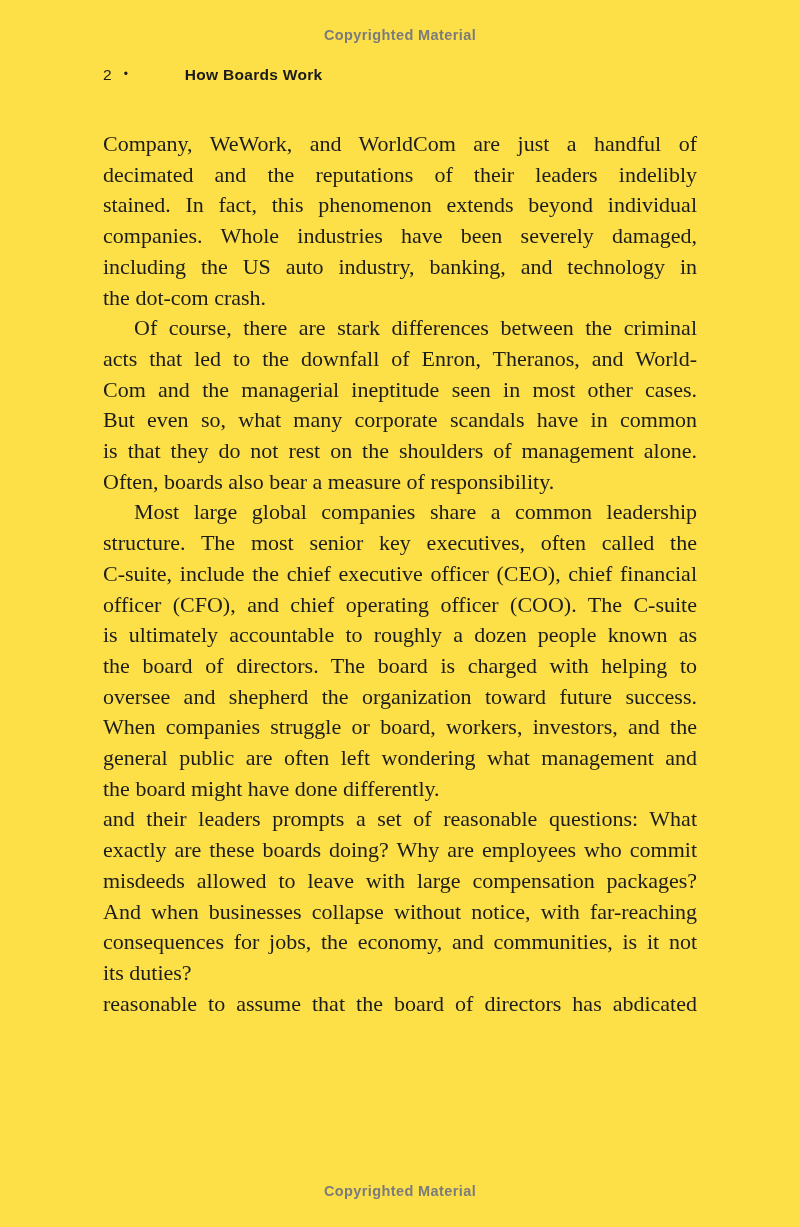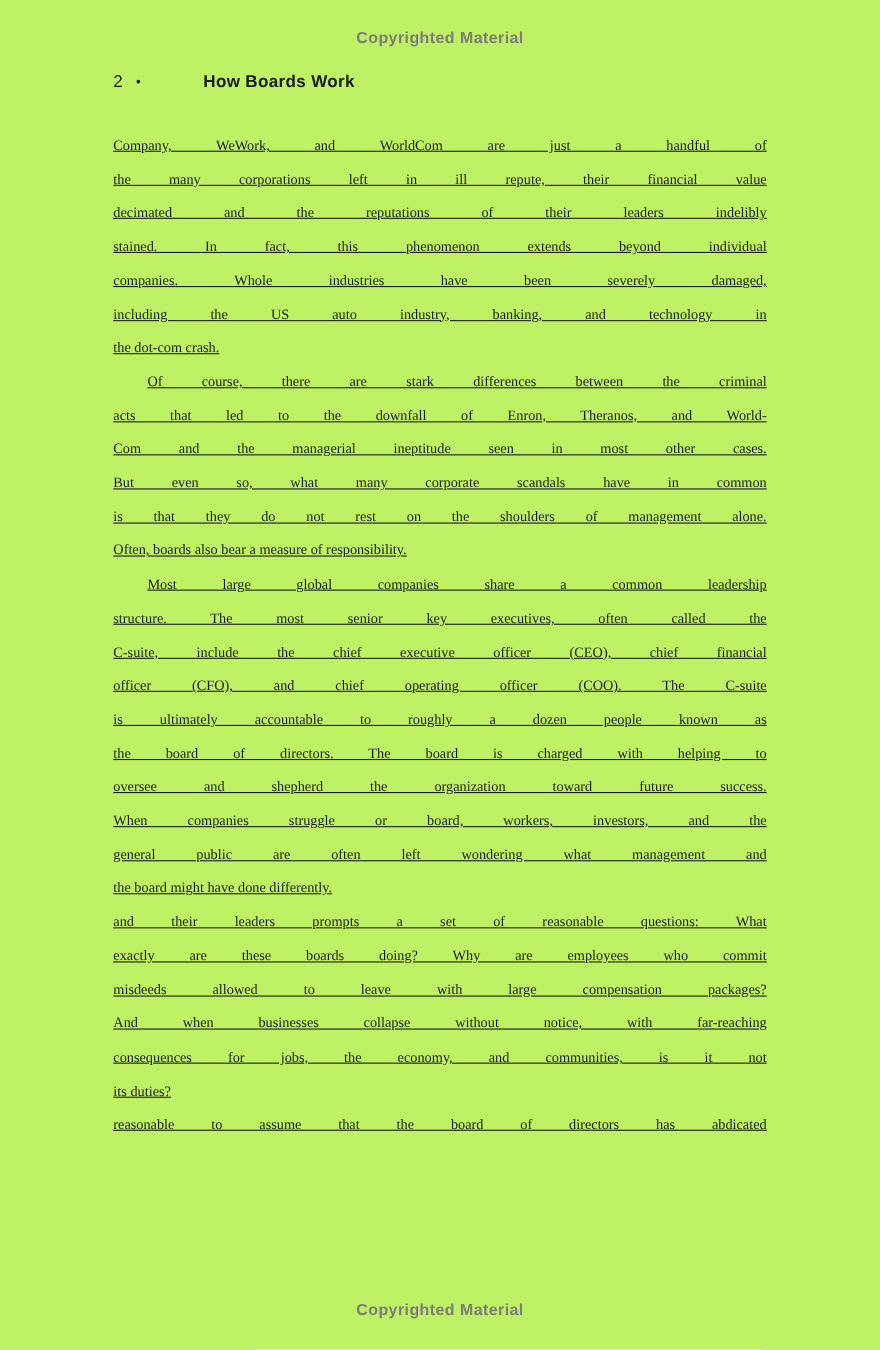--- a/index.html
+++ b/index.html
@@ -4,21 +4,21 @@
 <style>
   html, body {
     margin: 0;
     padding: 0;
     background: #ffffff;
   }
   .page {
     position: relative;
     width: 800px;
     height: 1227px;
-    background: #bef264;
+    background: #fde047;
     overflow: hidden;
     font-family: "Liberation Serif", serif;
   }
   .copyright {
     position: absolute;
     left: 0;
     width: 100%;
     text-align: center;
     font-family: "Liberation Sans", sans-serif;
     font-weight: 700;
@@ -48,28 +48,27 @@
     transform: translateY(-1px);
   }
   .running-header .book-title {
     font-weight: 700;
     letter-spacing: 0.3px;
     padding-left: 45px;
   }
 
   .body-text {
     position: absolute;
-    top: 117px;
+    top: 129px;
     left: 103px;
     width: 594px;
     font-family: "Liberation Serif", serif;
-    font-size: 13px;
+    font-size: 22px;
     line-height: 30.7px;
     color: #1c1c1c;
-    text-decoration: underline;
   }
   .para { margin: 0; }
   .line {
     text-align: justify;
     text-align-last: justify;
     white-space: normal;
   }
   .line.last {
     text-align: right;
     text-align-last: left;
@@ -87,21 +86,20 @@
 
   <div class="running-header">
     <span class="page-number">2</span>
     <span class="separator">•</span>
     <span class="book-title">How Boards Work</span>
   </div>
 
   <div class="body-text">
       <div class="para">
         <div class="line first">Company, WeWork, and WorldCom are just a handful of</div>
-        <div class="line">the many corporations left in ill repute, their financial value</div>
         <div class="line">decimated and the reputations of their leaders indelibly</div>
         <div class="line">stained. In fact, this phenomenon extends beyond individual</div>
         <div class="line">companies. Whole industries have been severely damaged,</div>
         <div class="line">including the US auto industry, banking, and technology in</div>
         <div class="line last">the dot-com crash.</div>
       </div>
       <div class="para indent">
         <div class="line first">Of course, there are stark differences between the criminal</div>
         <div class="line">acts that led to the downfall of Enron, Theranos, and World-</div>
         <div class="line">Com and the managerial ineptitude seen in most other cases.</div>

